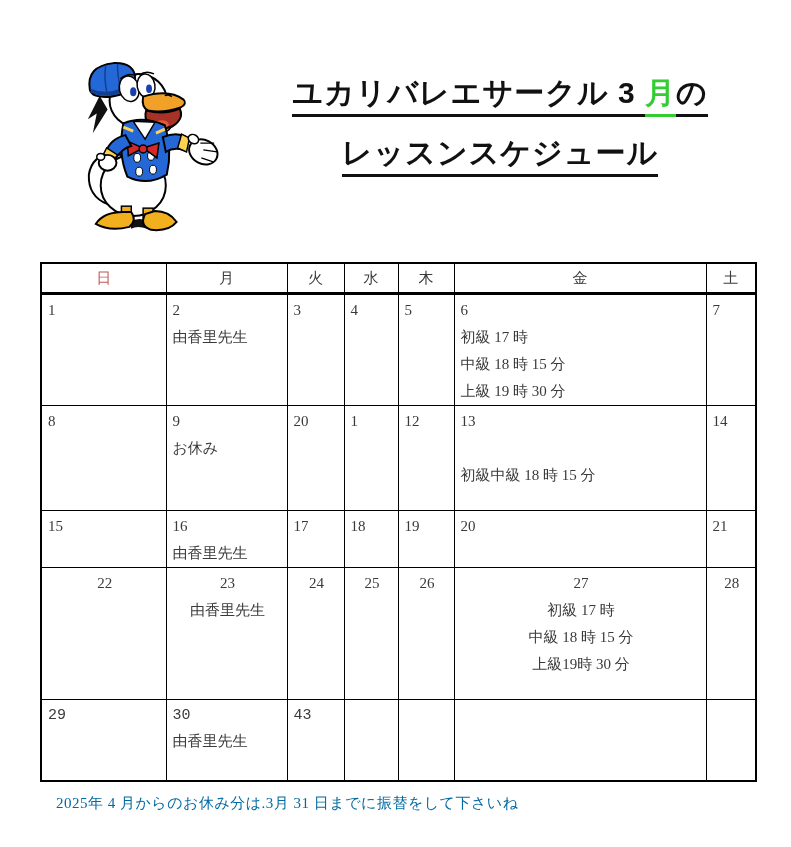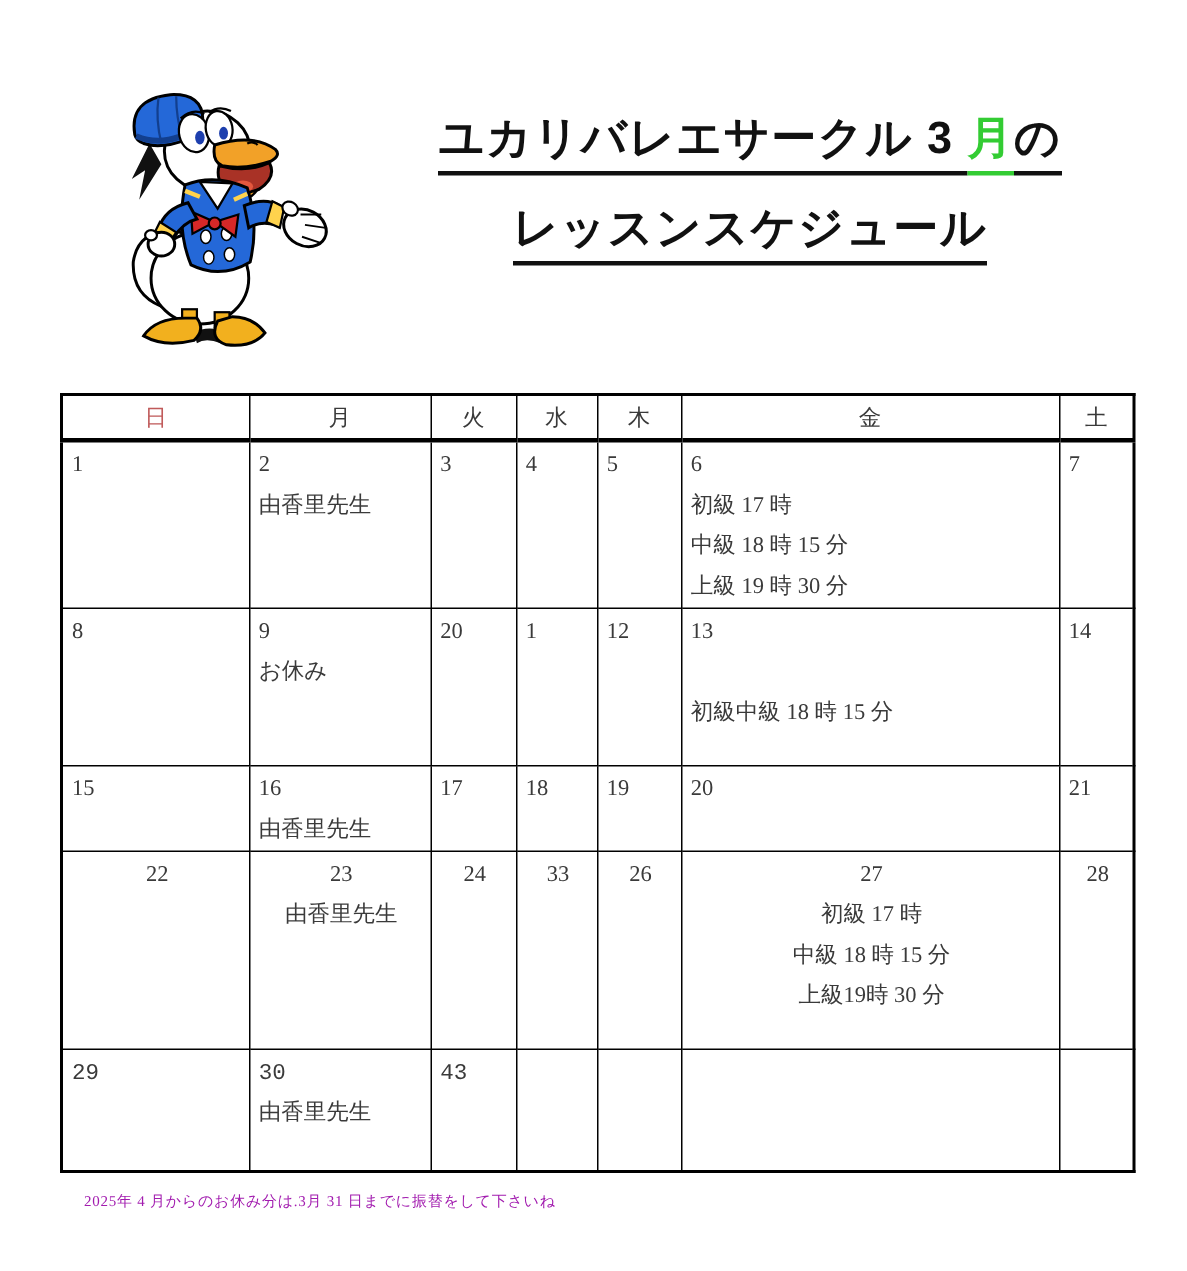--- a/index.html
+++ b/index.html
@@ -31,21 +31,21 @@
   }
   table.cal thead th.sun{color:#c05a5a;}
   table.cal td{
     vertical-align:top;font-size:15px;color:#3a3a3a;line-height:27px;
     padding:2px 4px 0 6px;overflow:hidden;
   }
   tr.r0{height:108px;} tr.r1{height:105px;} tr.r2{height:53px;margin-left:28px;} tr.r3{height:132px;text-align:center;} tr.r4{height:81px;font-family:Liberation Mono, monospace;}
   .day{height:27px;}
   .ln{min-height:27px;}
   
-  .note{position:absolute;left:56px;top:794px;font-size:10px;color:#a21caf;letter-spacing:0.5px;}
+  .note{position:absolute;left:56px;top:794px;font-size:15px;color:#0369a1;letter-spacing:0.5px;}
 </style>
 </head>
 <body>
 
 <div class="page">
 
   <svg class="duck" viewBox="0 0 150 180" aria-hidden="true">
 
     <path d="M22,40 L10,64 L19,58 L15,78 L30,54 Z" fill="#111"></path>
 
@@ -215,21 +215,21 @@
             <div class="day">22</div>
           </td>
         <td>
           <div class="day">23</div>
           <div class="ln">由香里先生</div>
         </td>
         <td>
             <div class="day">24</div>
           </td>
         <td>
-            <div class="day">33</div>
+            <div class="day">25</div>
           </td>
         <td>
             <div class="day">26</div>
           </td>
         <td>
           <div class="day">27</div>
           <div class="ln">初級 17 時</div>
           <div class="ln">中級 18 時 15 分</div>
           <div class="ln">上級19時 30 分</div>
         </td>

